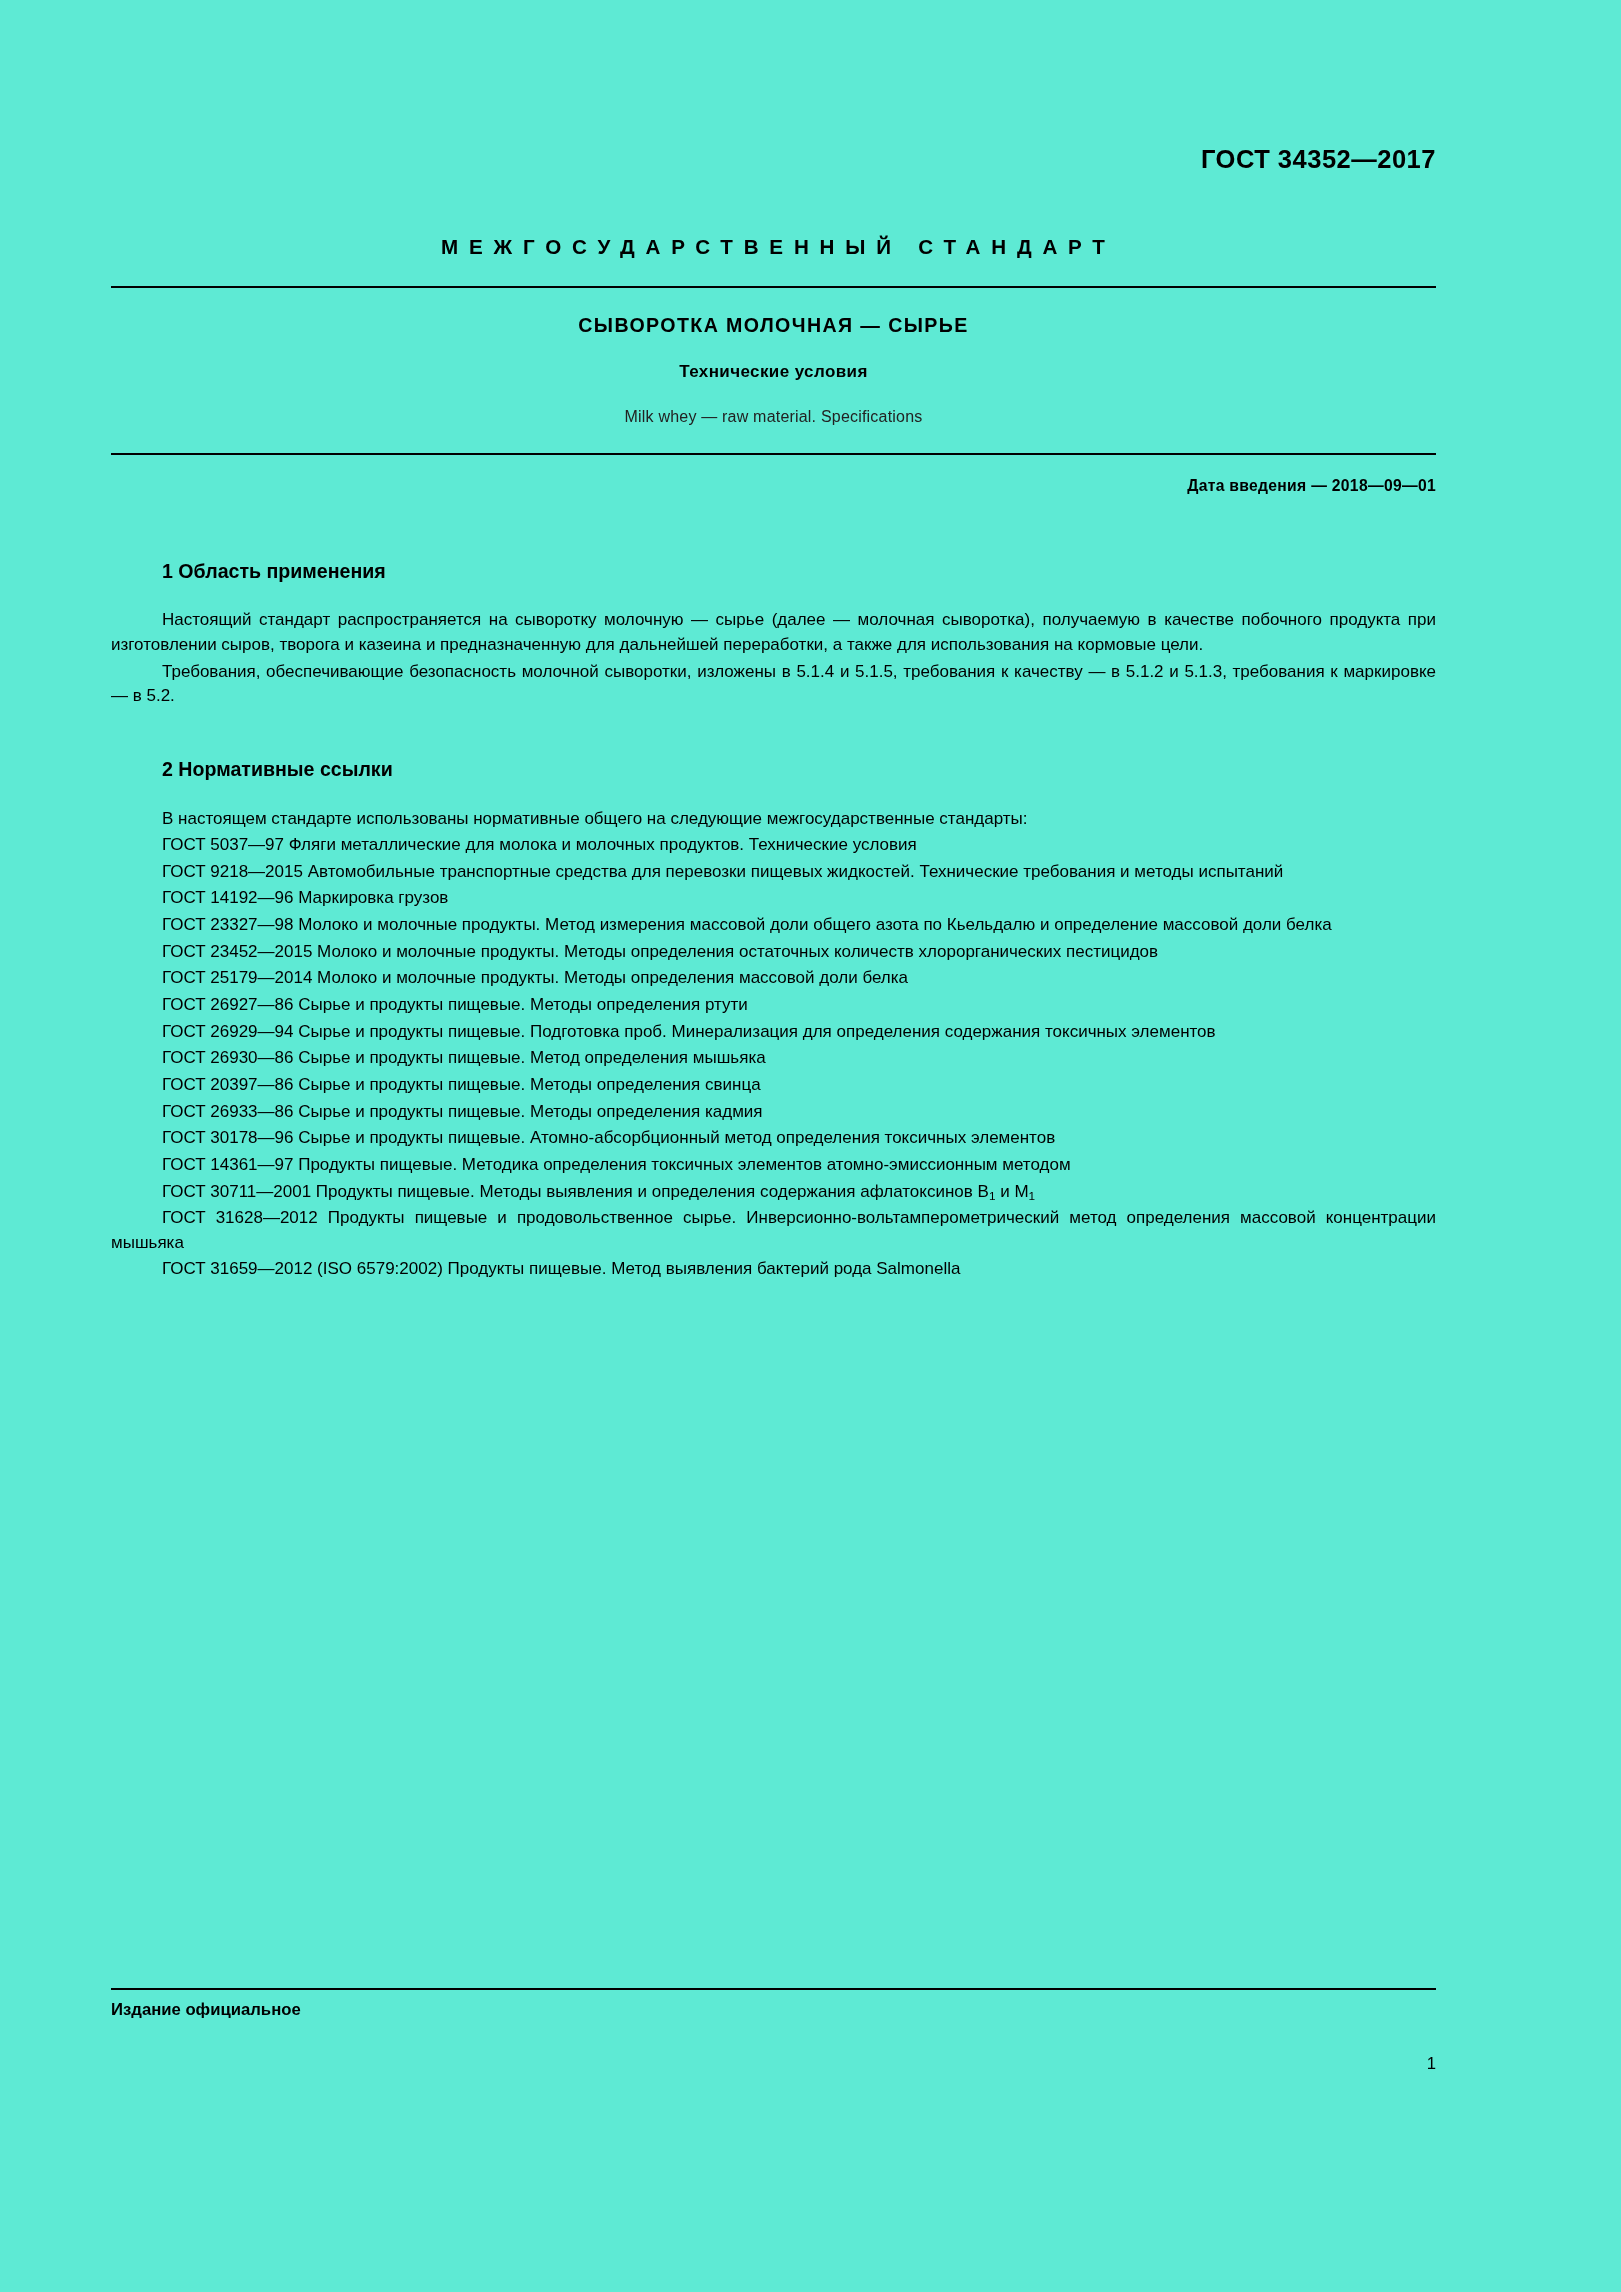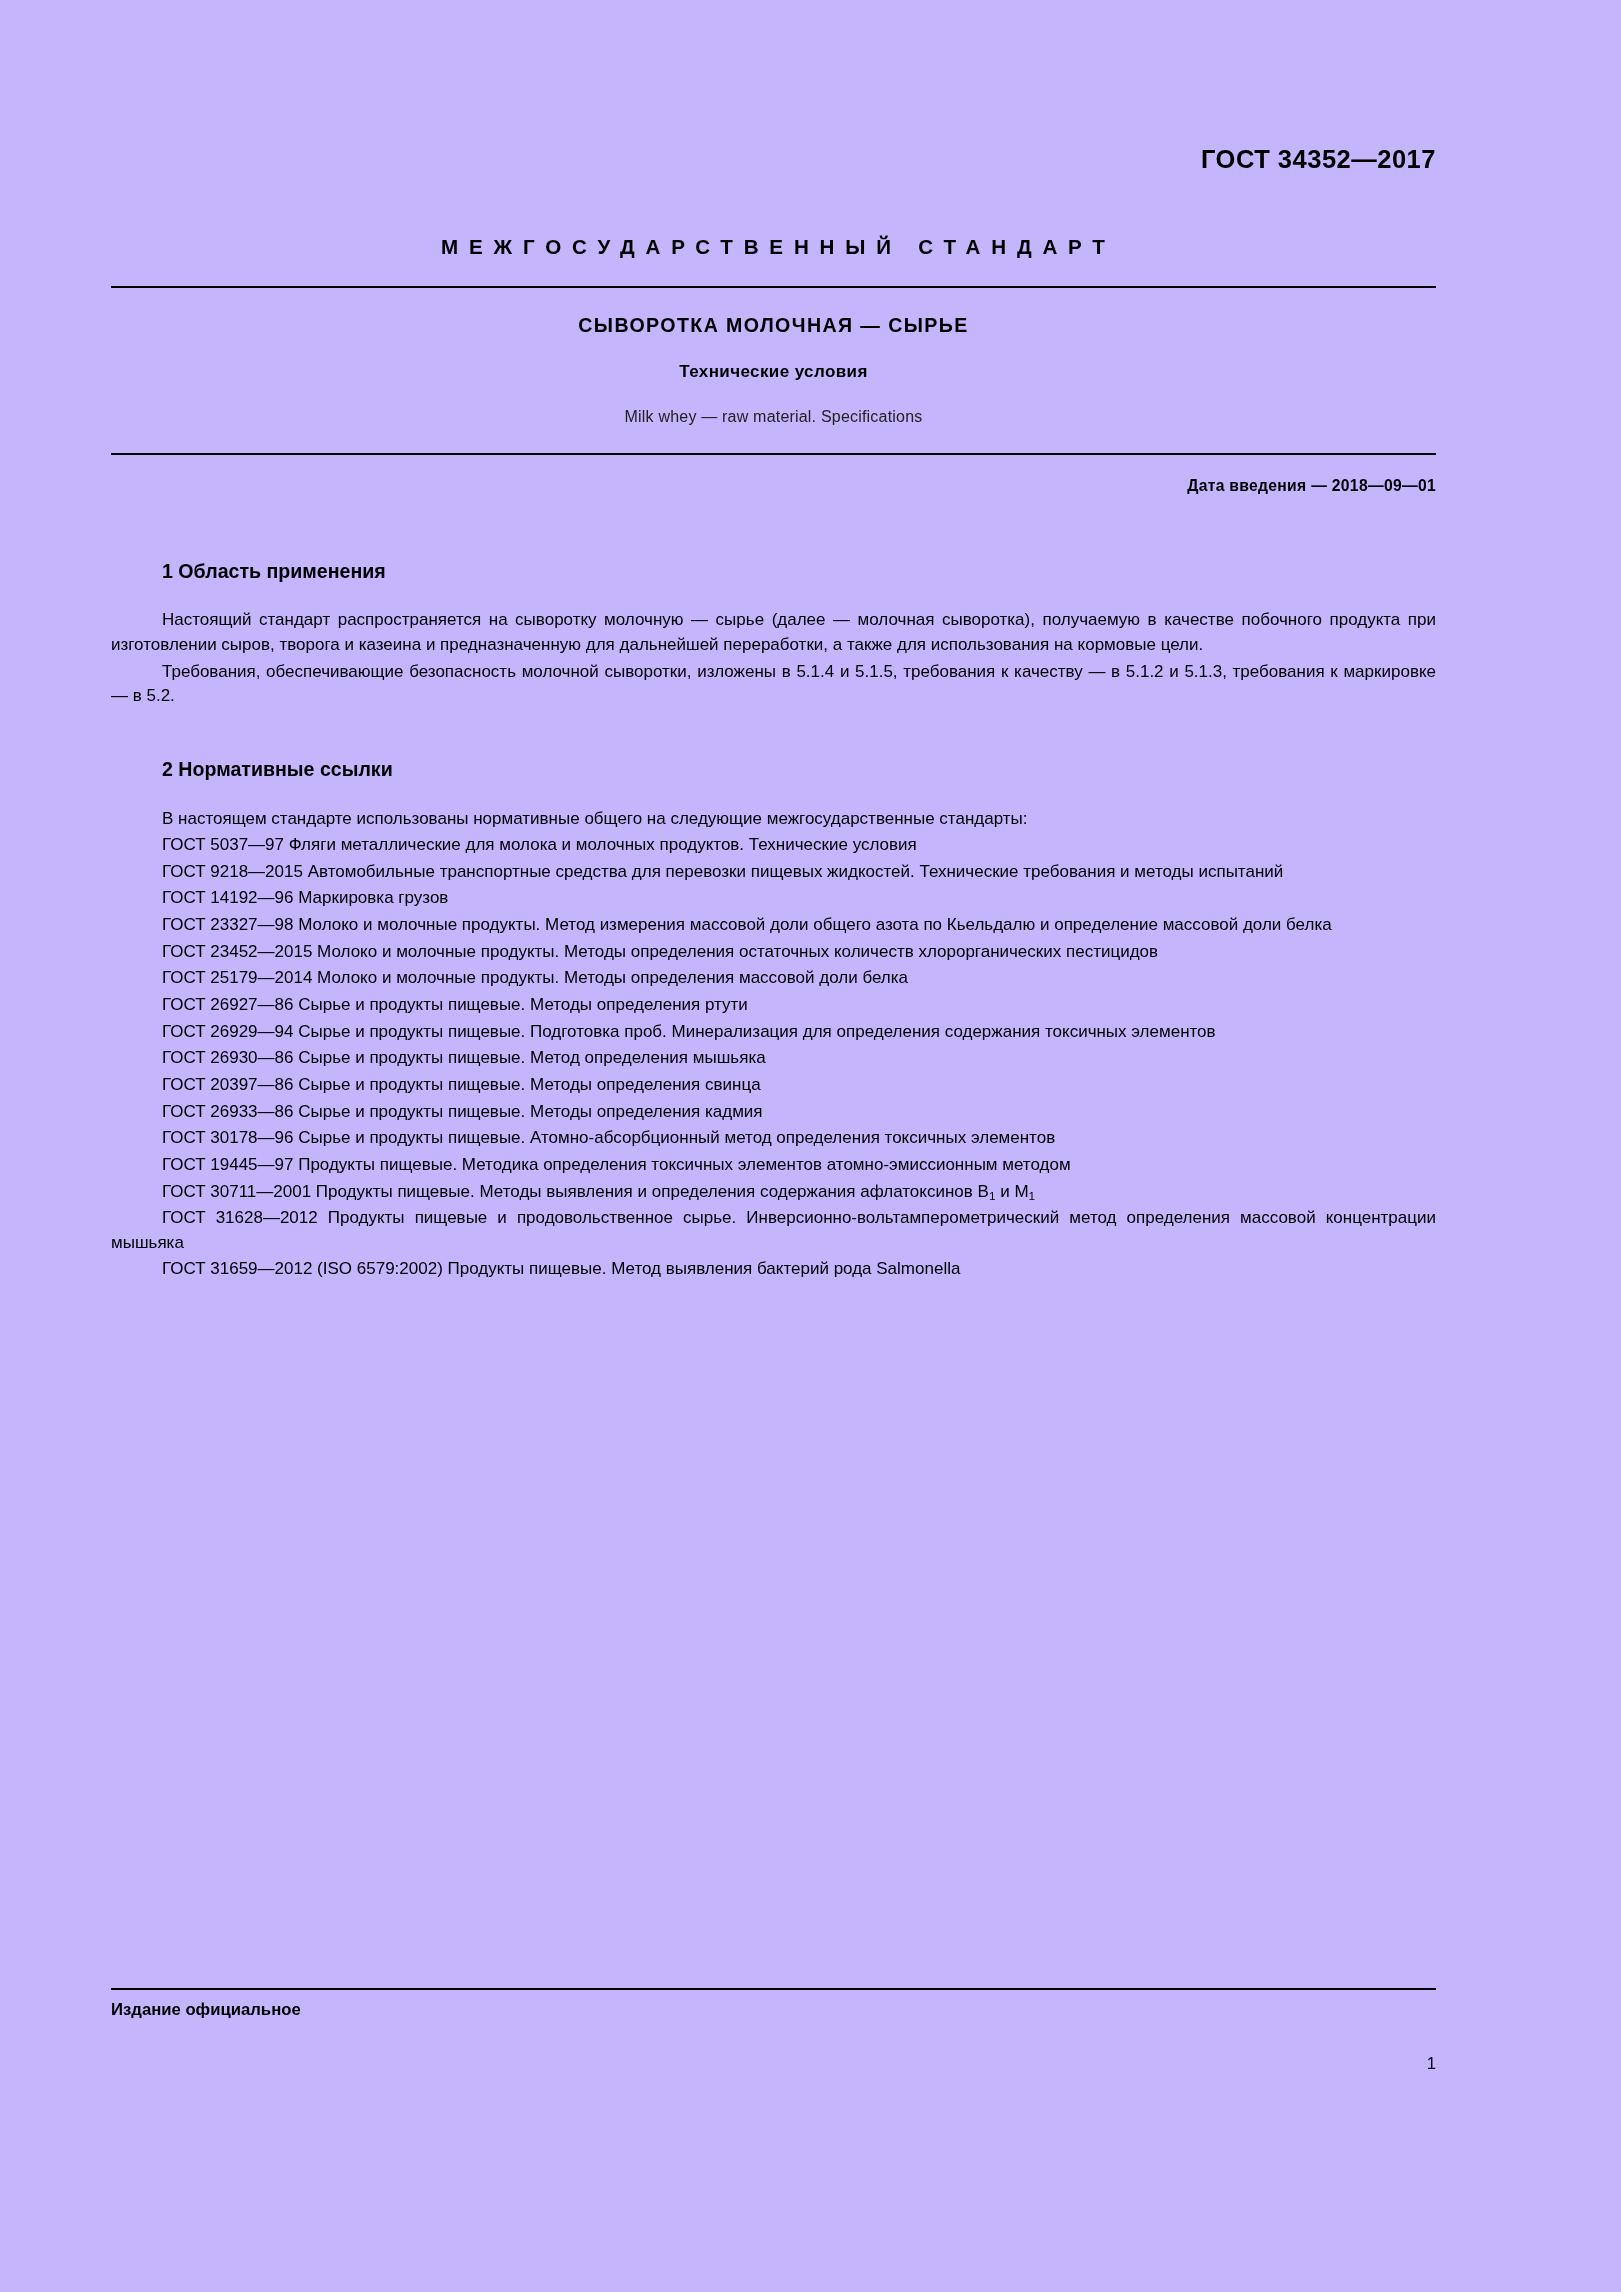--- a/index.html
+++ b/index.html
@@ -4,21 +4,21 @@
 <style>
   html, body {
     margin: 0;
     padding: 0;
     background: #ffffff;
   }
   .page {
     position: relative;
     width: 1621px;
     height: 2293px;
-    background: #c4b5fd;
+    background: #5eead4;
     font-family: "Liberation Sans", sans-serif;
     color: #000000;
     box-sizing: border-box;
   }
   .content {
     position: absolute;
     left: 111px;
     top: 0;
     width: 1325px;
   }
@@ -169,21 +169,21 @@
       <p class="body">ГОСТ 14192—96 Маркировка грузов</p>
       <p class="body">ГОСТ 23327—98 Молоко и молочные продукты. Метод измерения массовой доли общего азота по Кьельдалю и определение массовой доли белка</p>
       <p class="body">ГОСТ 23452—2015 Молоко и молочные продукты. Методы определения остаточных количеств хлорорганических пестицидов</p>
       <p class="body">ГОСТ 25179—2014 Молоко и молочные продукты. Методы определения массовой доли белка</p>
       <p class="body">ГОСТ 26927—86 Сырье и продукты пищевые. Методы определения ртути</p>
       <p class="body">ГОСТ 26929—94 Сырье и продукты пищевые. Подготовка проб. Минерализация для определения содержания токсичных элементов</p>
       <p class="body">ГОСТ 26930—86 Сырье и продукты пищевые. Метод определения мышьяка</p>
       <p class="body">ГОСТ 20397—86 Сырье и продукты пищевые. Методы определения свинца</p>
       <p class="body">ГОСТ 26933—86 Сырье и продукты пищевые. Методы определения кадмия</p>
       <p class="body">ГОСТ 30178—96 Сырье и продукты пищевые. Атомно-абсорбционный метод определения токсичных элементов</p>
-      <p class="body">ГОСТ 19445—97 Продукты пищевые. Методика определения токсичных элементов атомно-эмиссионным методом</p>
+      <p class="body">ГОСТ 14361—97 Продукты пищевые. Методика определения токсичных элементов атомно-эмиссионным методом</p>
       <p class="body"><span>ГОСТ 30711—2001 Продукты пищевые. Методы выявления и определения содержания афлатоксинов В</span><sub>1</sub><span> и М</span><sub>1</sub></p>
       <p class="body">ГОСТ 31628—2012 Продукты пищевые и продовольственное сырье. Инверсионно-вольтамперометрический метод определения массовой концентрации мышьяка</p>
       <p class="body">ГОСТ 31659—2012 (ISO 6579:2002) Продукты пищевые. Метод выявления бактерий рода Salmonella</p>
     </div>
 
   </div>
 
   <hr class="footer-rule">
   <div class="footer-text">Издание официальное</div>
   <div class="page-number">1</div>

